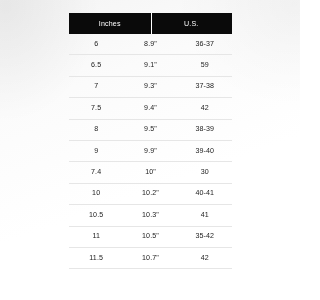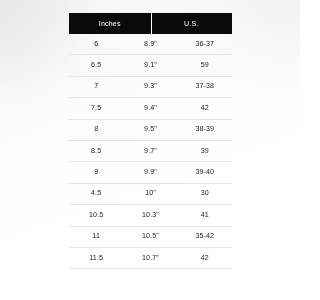--- a/index.html
+++ b/index.html
@@ -115,38 +115,38 @@
         <div class="td">9.4"</div>
         <div class="td">42</div>
       </div>
 
       <div class="tr">
         <div class="td">8</div>
         <div class="td">9.5"</div>
         <div class="td">38-39</div>
       </div>
 
-      <div class="tr">
-        <div class="td">8.5</div>
-        <div class="td">9.7"</div>
-        <div class="td">39</div>
-      </div>
 
       <div class="tr">
         <div class="td">9</div>
         <div class="td">9.9"</div>
         <div class="td">39-40</div>
       </div>
 
       <div class="tr">
-        <div class="td">4.5</div>
+        <div class="td">7.4</div>
         <div class="td">10"</div>
         <div class="td">30</div>
       </div>
 
+      <div class="tr">
+        <div class="td">10</div>
+        <div class="td">10.2"</div>
+        <div class="td">40-41</div>
+      </div>
 
       <div class="tr">
         <div class="td">10.5</div>
         <div class="td">10.3"</div>
         <div class="td">41</div>
       </div>
 
       <div class="tr">
         <div class="td">11</div>
         <div class="td">10.5"</div>

